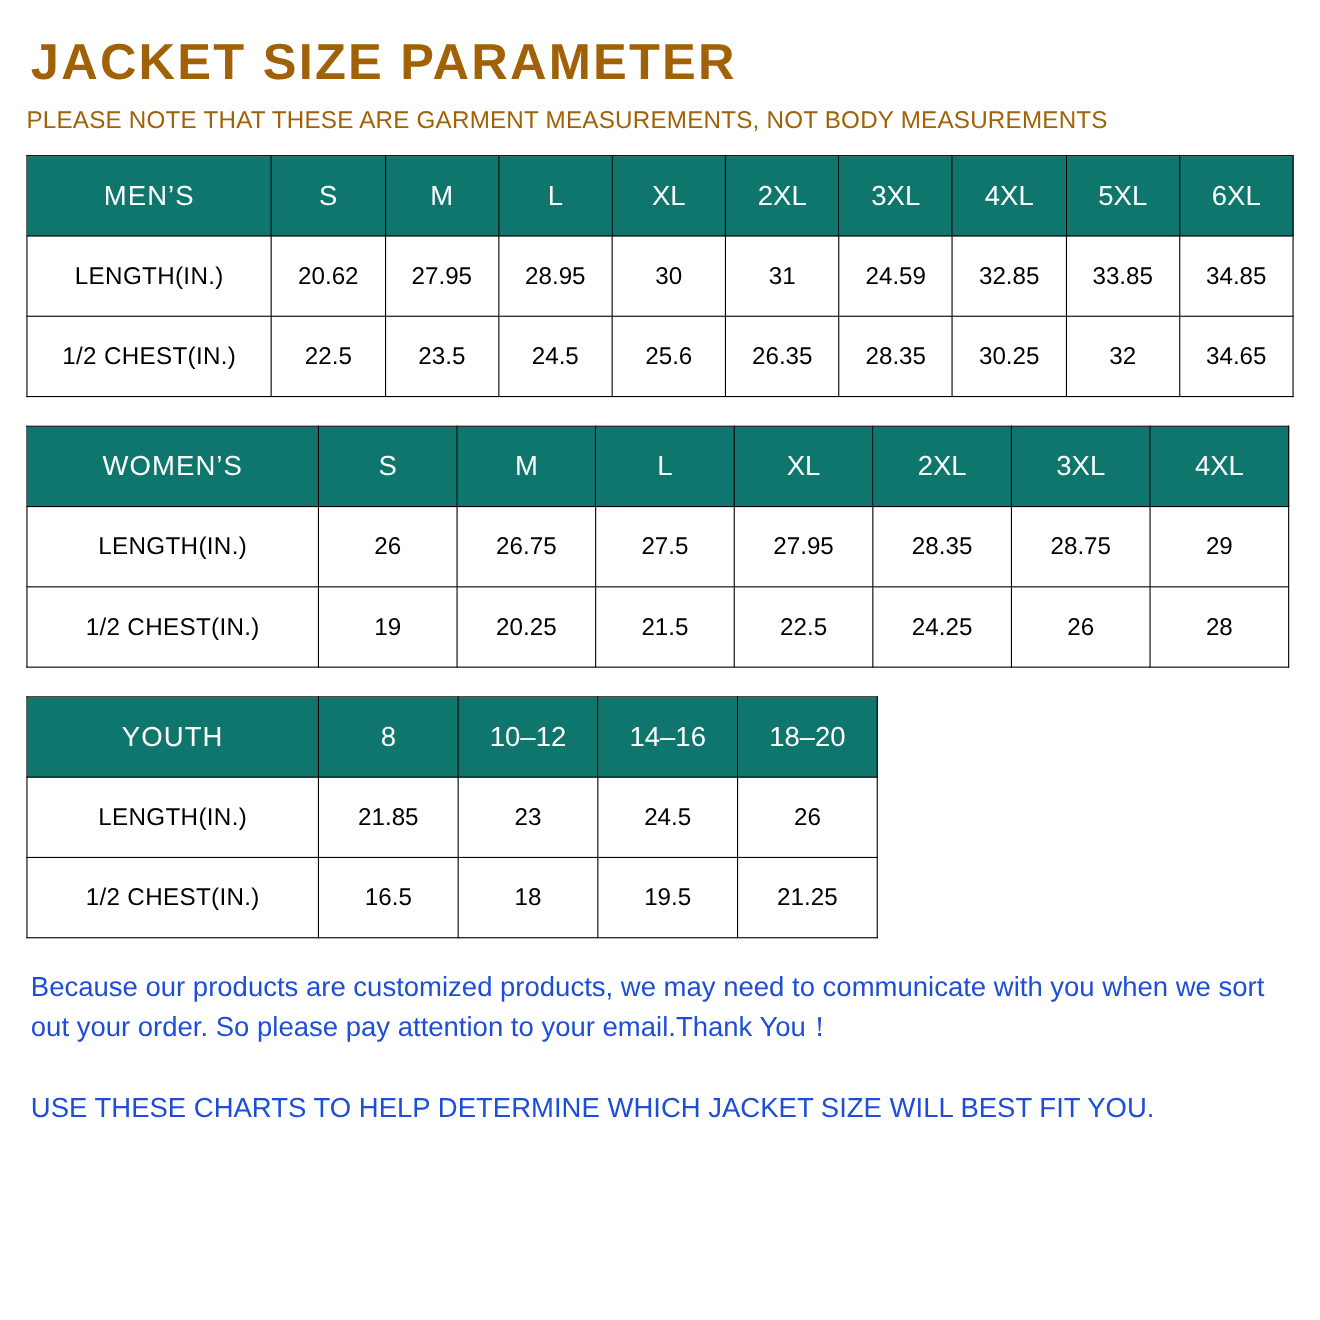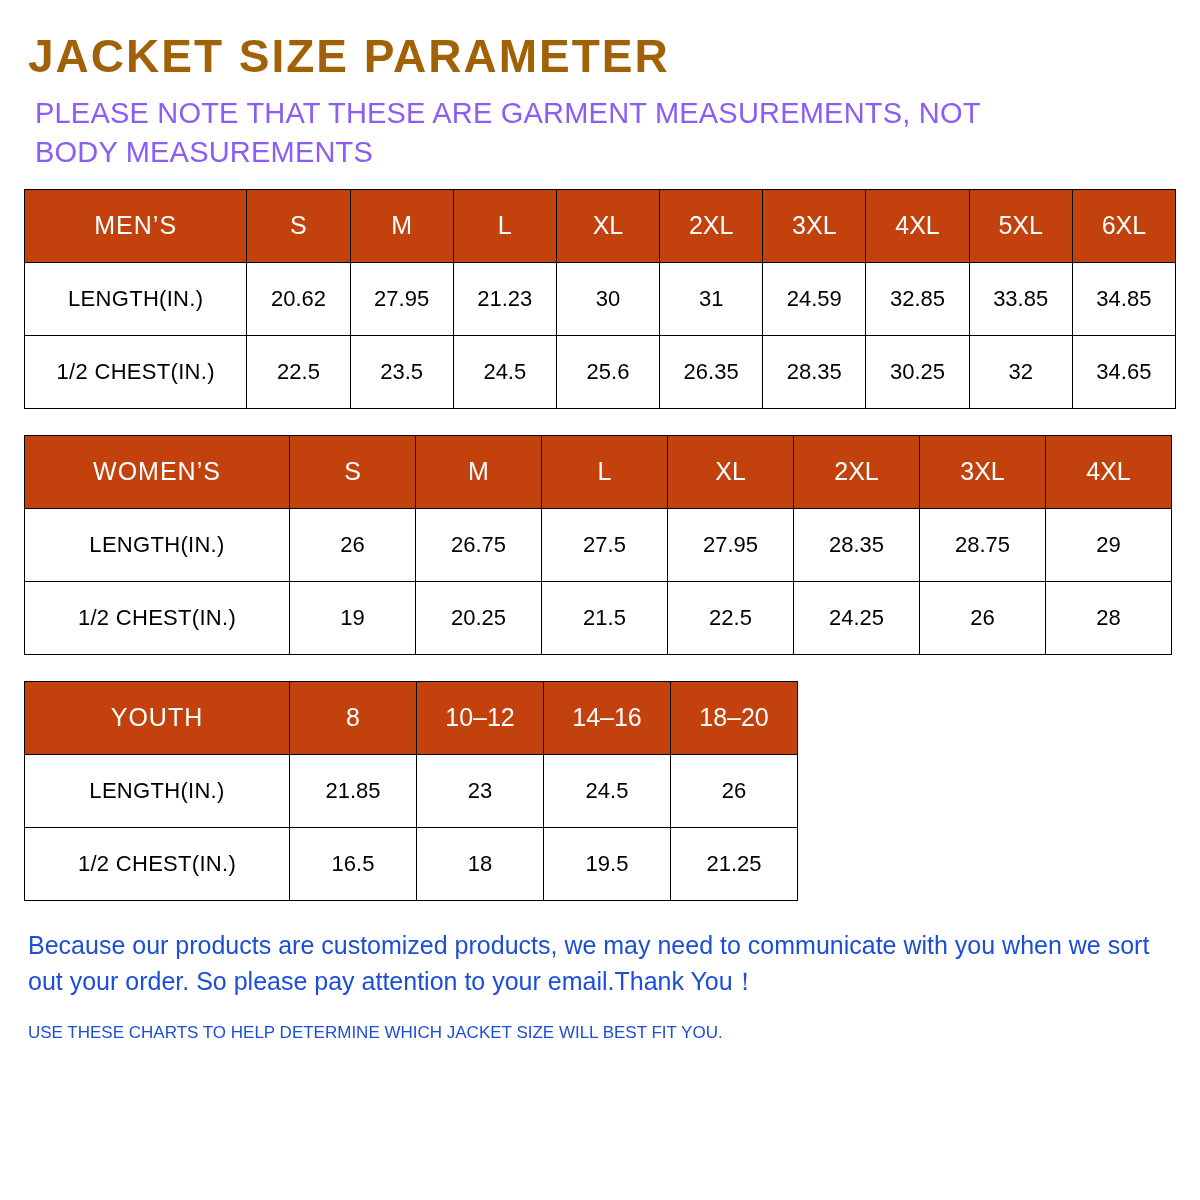--- a/index.html
+++ b/index.html
@@ -23,44 +23,44 @@
   }
   .title {
     font-size: 46px;
     font-weight: bold;
     letter-spacing: 2px;
     margin: 4px 0 14px 4px;
     line-height: 1.05;
     color: #a16207;
   }
   .note-red {
-    color: #8b5cf6;
-    font-size: 29px;
+    color: #a16207;
+    font-size: 22px;
     line-height: 1.32;
-    margin: 0 0 18px 11px;
+    margin: 0 0 18px 0;
     max-width: 1000px;
     letter-spacing: 0.2px;
   }
   table.sizechart {
     border-collapse: collapse;
     table-layout: fixed;
     margin-bottom: 26px;
   }
   table.sizechart td {
     border: 1px solid #000;
     text-align: center;
     vertical-align: middle;
     font-size: 22px;
     color: #000;
     background: #ffffff;
     padding: 0;
     height: 72px;
   }
   table.sizechart tr.head td {
-    background: #c2410c;
+    background: #0f766e;
     color: #ffffff;
     font-weight: normal;
   }
   table.sizechart tr.head td.label {
     font-size: 25px;
     letter-spacing: 1px;
   }
   table.sizechart tr.head td.size {
     font-size: 25px;
   }
@@ -82,22 +82,22 @@
   .youth col.cx { width: 127px; }
 
   .footer-red {
     color: #1d4ed8;
     font-size: 25px;
     line-height: 1.45;
     margin: 6px 0 0 4px;
     max-width: 1130px;
   }
   .footer-red.second {
-    margin-top: 22px;
-    font-size: 17px;
+    margin-top: 37px;
+    font-size: 25px;
   }
 </style>
 </head>
 <body>
 
 <div class="page">
 
   <div class="title">JACKET SIZE PARAMETER</div>
 
   <div class="note-red">PLEASE NOTE THAT THESE ARE GARMENT MEASUREMENTS, NOT BODY MEASUREMENTS</div>
@@ -125,21 +125,21 @@
         <td class="size">2XL</td>
         <td class="size">3XL</td>
         <td class="size">4XL</td>
         <td class="size">5XL</td>
         <td class="size">6XL</td>
       </tr>
       <tr>
         <td class="rowlabel">LENGTH(IN.)</td>
         <td>20.62</td>
         <td>27.95</td>
-        <td>21.23</td>
+        <td>28.95</td>
         <td>30</td>
         <td>31</td>
         <td>24.59</td>
         <td>32.85</td>
         <td>33.85</td>
         <td>34.85</td>
       </tr>
       <tr>
         <td class="rowlabel">1/2 CHEST(IN.)</td>
         <td>22.5</td>

